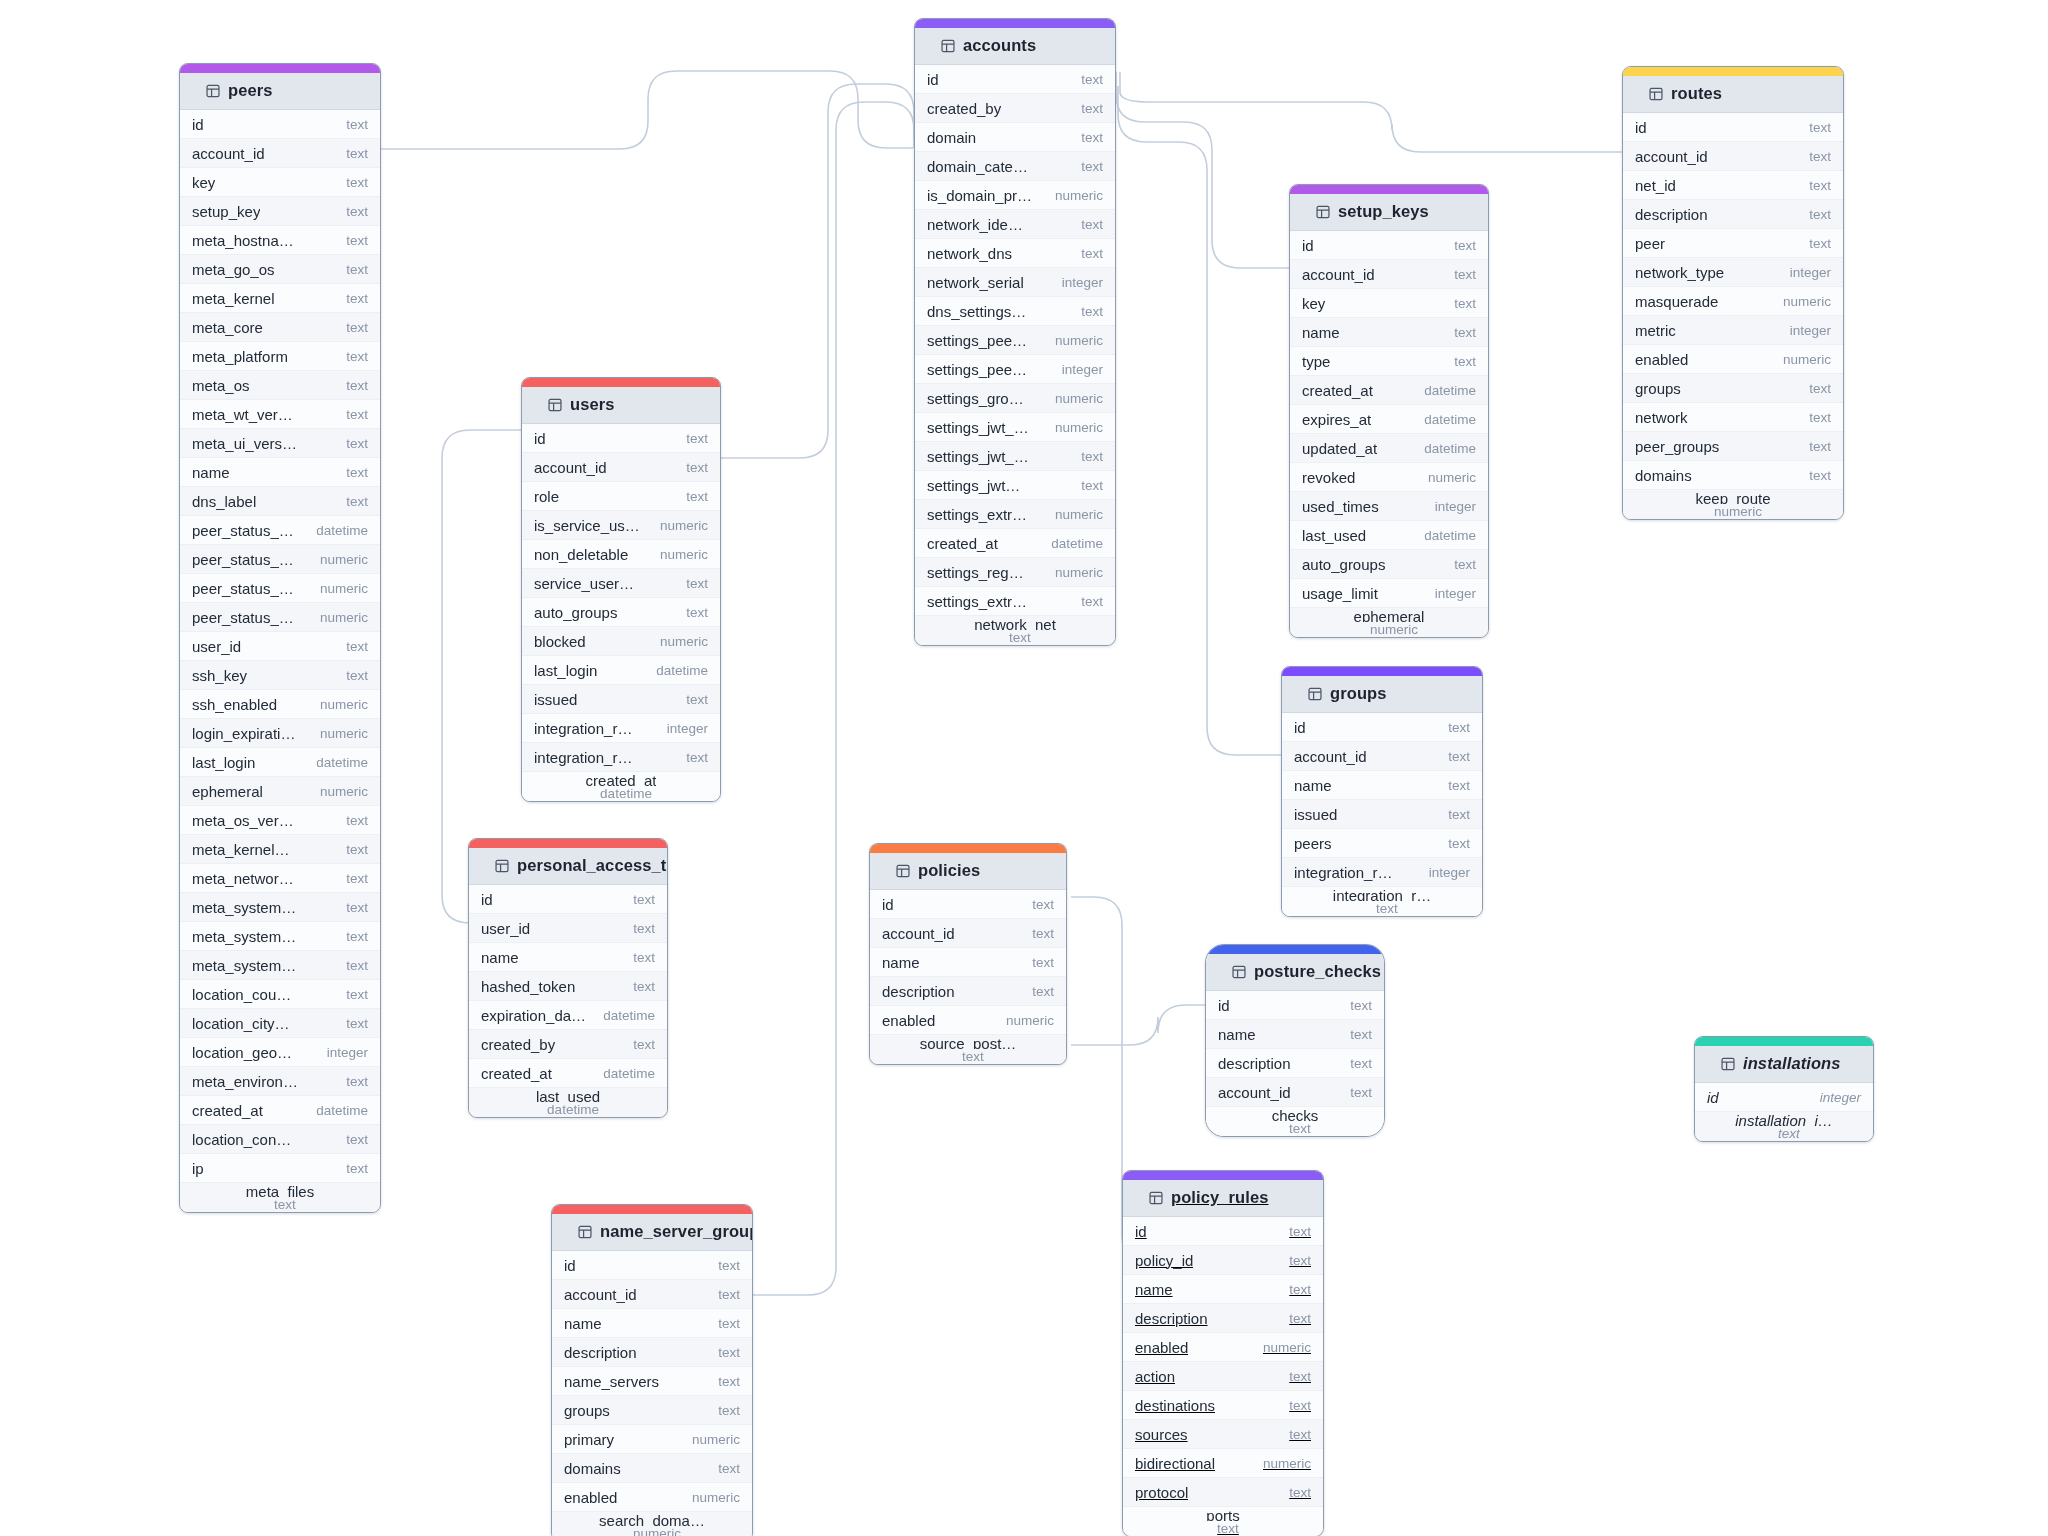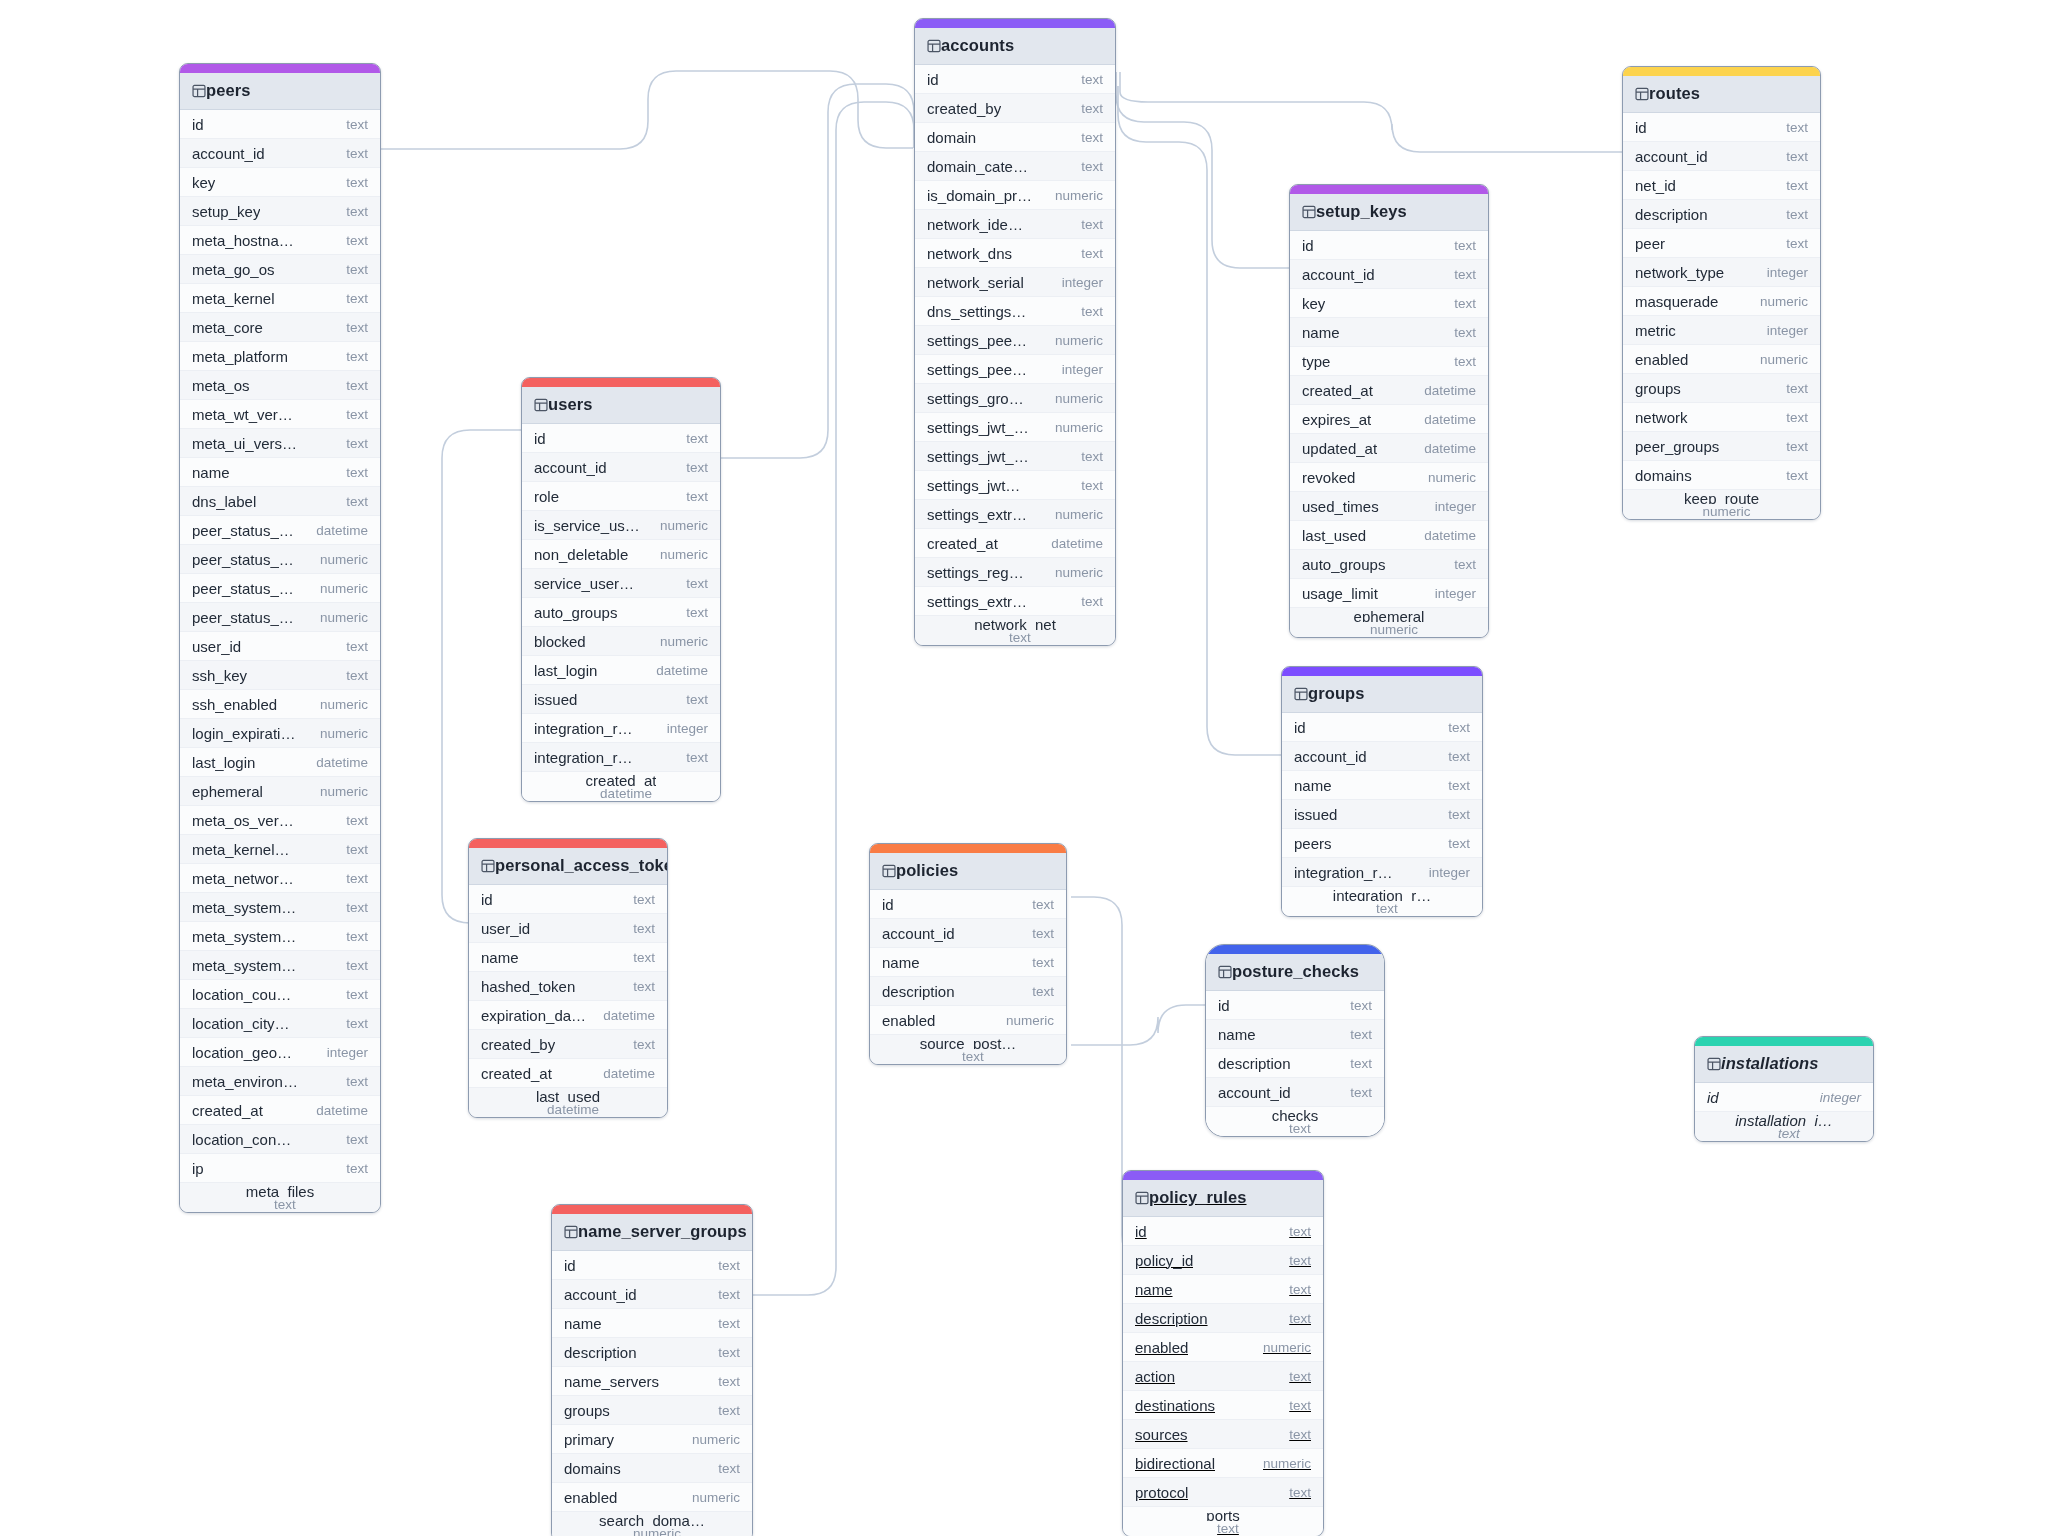--- a/index.html
+++ b/index.html
@@ -21,23 +21,23 @@
   .table-card {
     position: absolute;
     border: 1.4px solid #8d9bb0;
     border-radius: 9px;
     background: #fbfcfd;
     box-shadow: 0 1px 3px rgba(30,44,70,.18);
     overflow: hidden;
   }
   .accent { height: 9px; width: 100%; }
   .card-head {
-    display: flex; align-items: center; gap: 0;
+    display: flex; align-items: center; gap: 8px;
     background: #e2e7ee;
-    padding: 8px 12px 9px 12px;
+    padding: 8px 12px 9px 26px;
     border-bottom: 1px solid #cfd7e2;
   }
   .card-head .tbl-name {
     font-size: 16.5px; font-weight: bold; color: #1d2430;
     letter-spacing: .1px; white-space: nowrap;
   }
   .tbl-icon { width: 14px; height: 14px; flex: 0 0 14px; display:block; }
 
   .rows { display: flex; flex-direction: column; }
   .row {
@@ -723,21 +723,21 @@
         <div class="row">
           <span class="col-name">integration_r…</span>
           <span class="col-type">integer</span>
         </div>
         <div class="row">
           <span class="col-name">integration_r…</span>
           <span class="col-type">text</span>
         </div>
       </div>
     </div>
-    <div class="table-card" style="left: 1622px; top: 66px; width: 199px;">
+    <div class="table-card" style="left: 1622px; top: 66px; width: 222px;">
       <div class="accent" style="background: rgb(252, 211, 77);"></div>
       <div class="card-head">
         <svg viewBox="0 0 16 16" class="tbl-icon">
           <rect x="1.2" y="1.6" width="13.6" height="12.8" rx="1.6" fill="none" stroke="#4b5565" stroke-width="1.4"></rect>
           <line x1="1.2" y1="5.8" x2="14.8" y2="5.8" stroke="#4b5565" stroke-width="1.4"></line>
           <line x1="6.4" y1="5.8" x2="6.4" y2="14.4" stroke="#4b5565" stroke-width="1.4"></line>
         </svg>
         <span class="tbl-name">routes</span>
       </div>
       <div class="rows">

